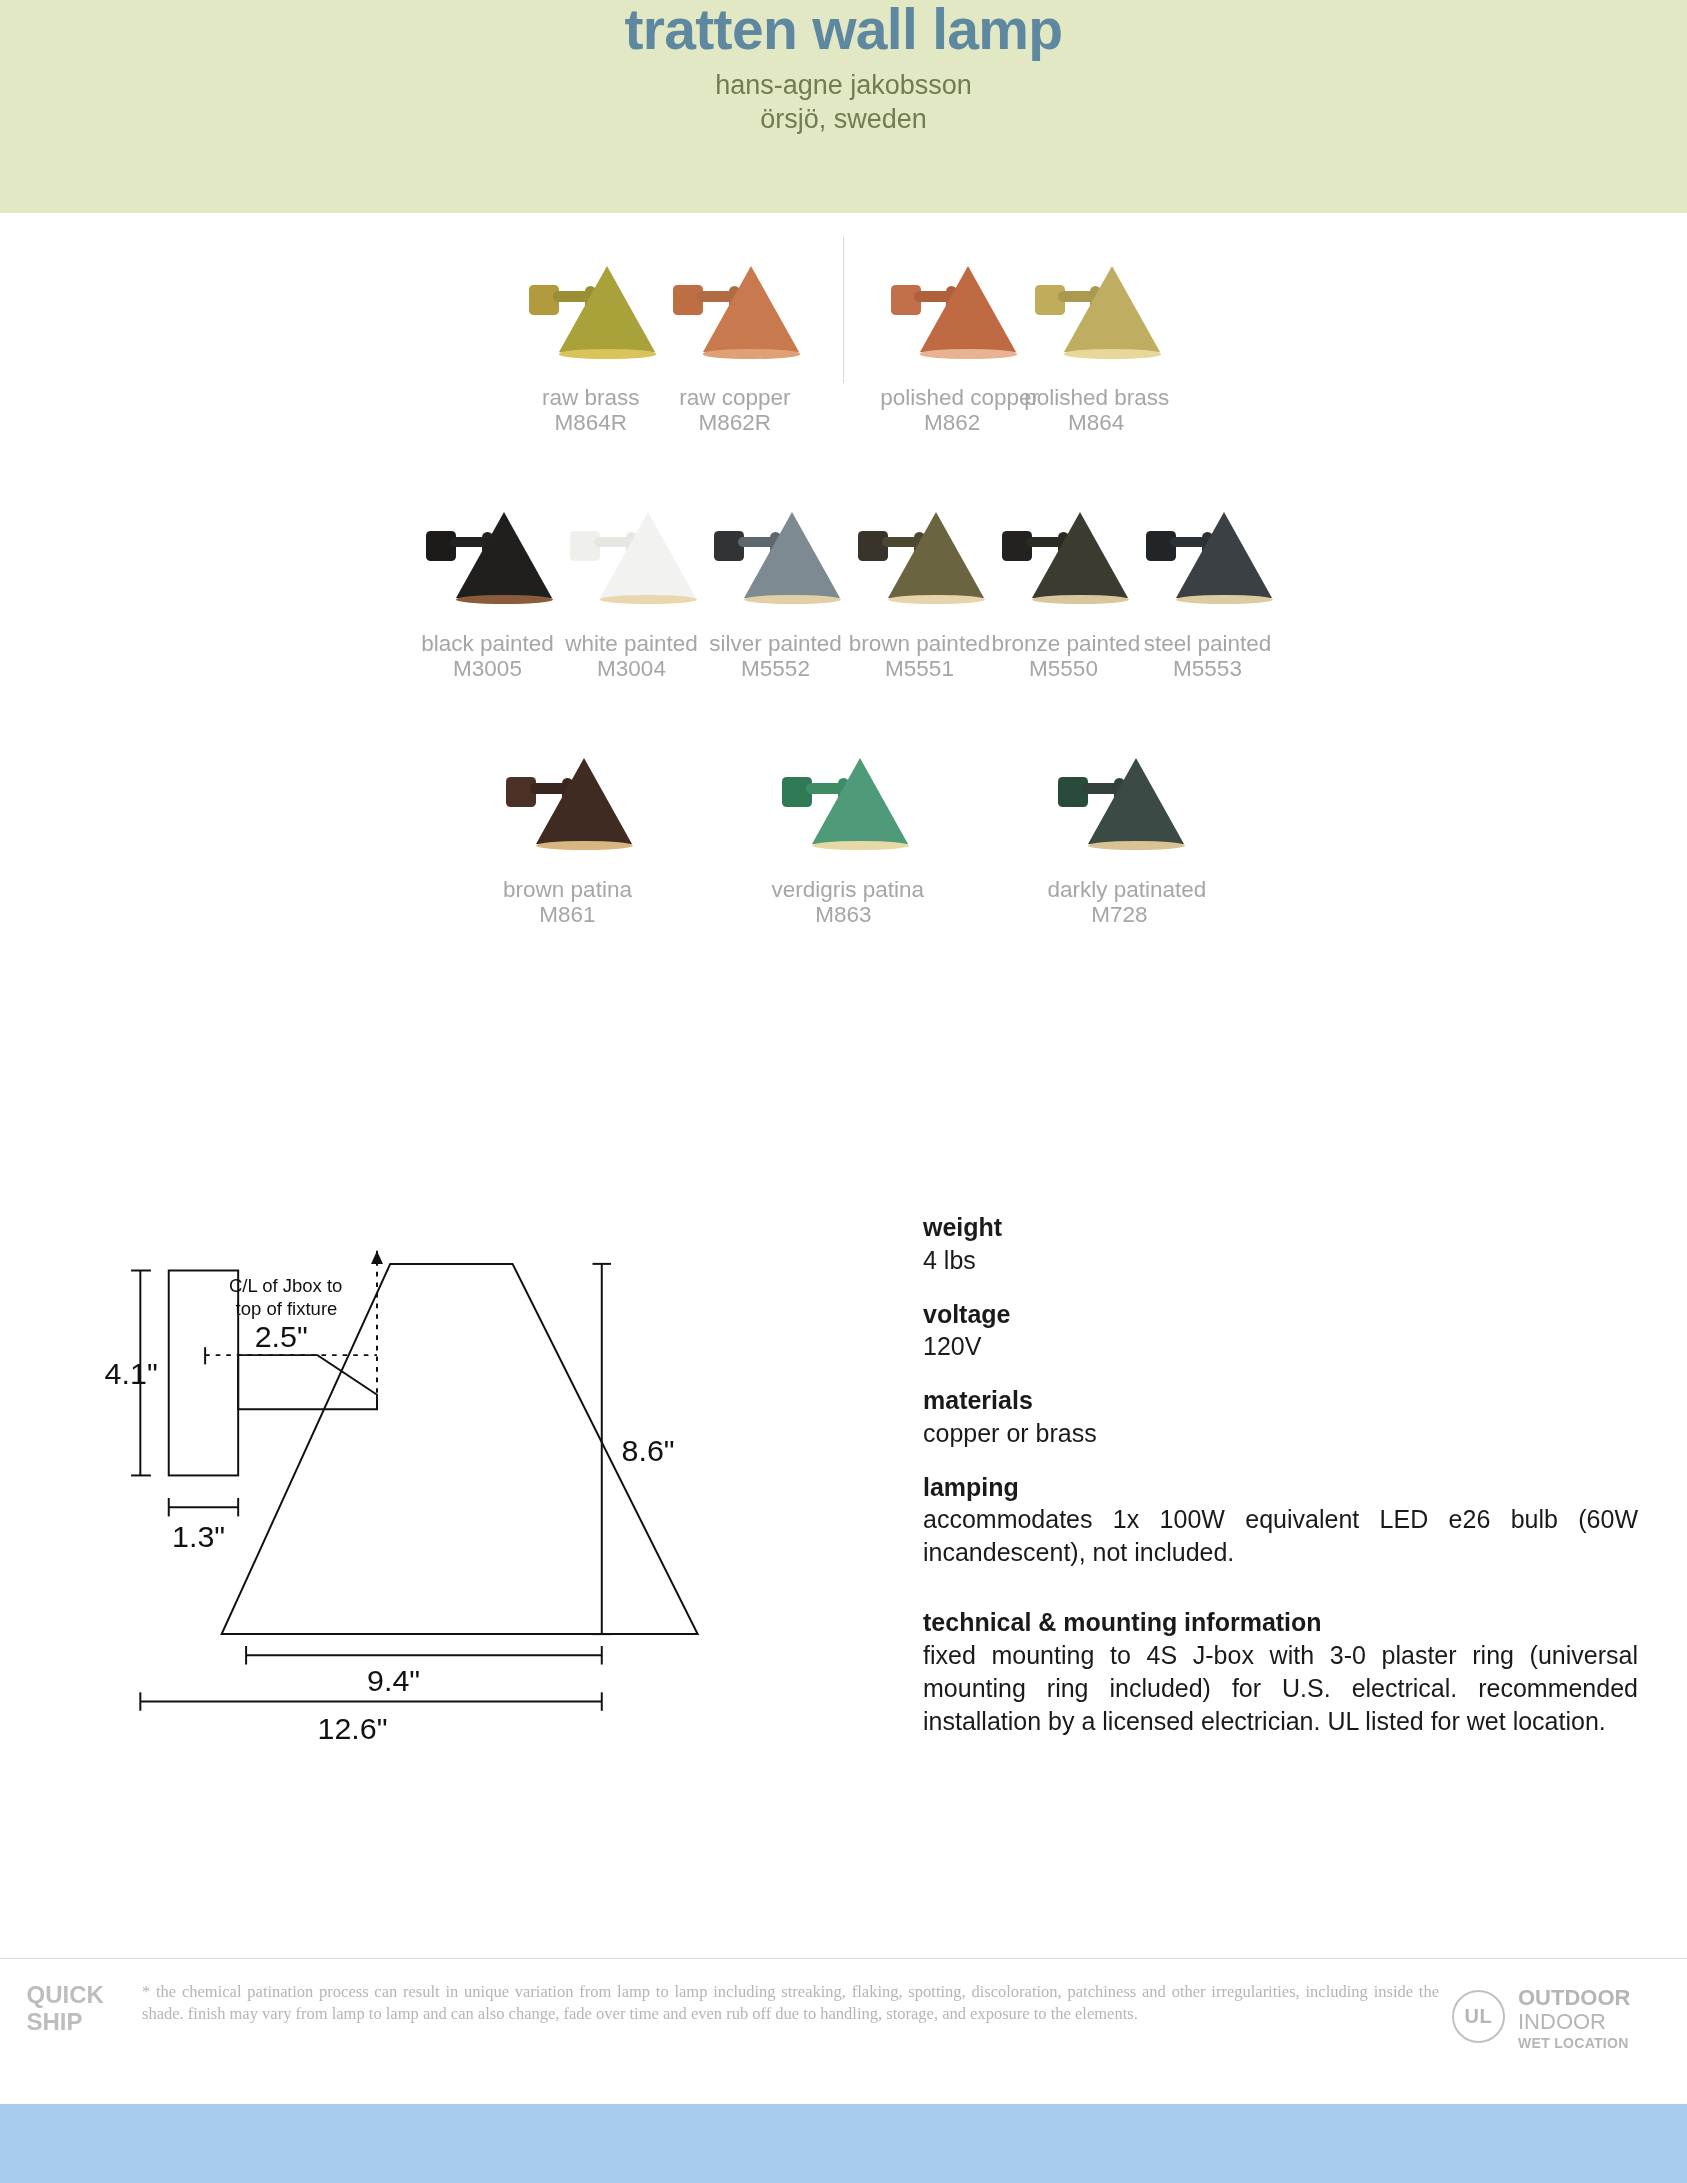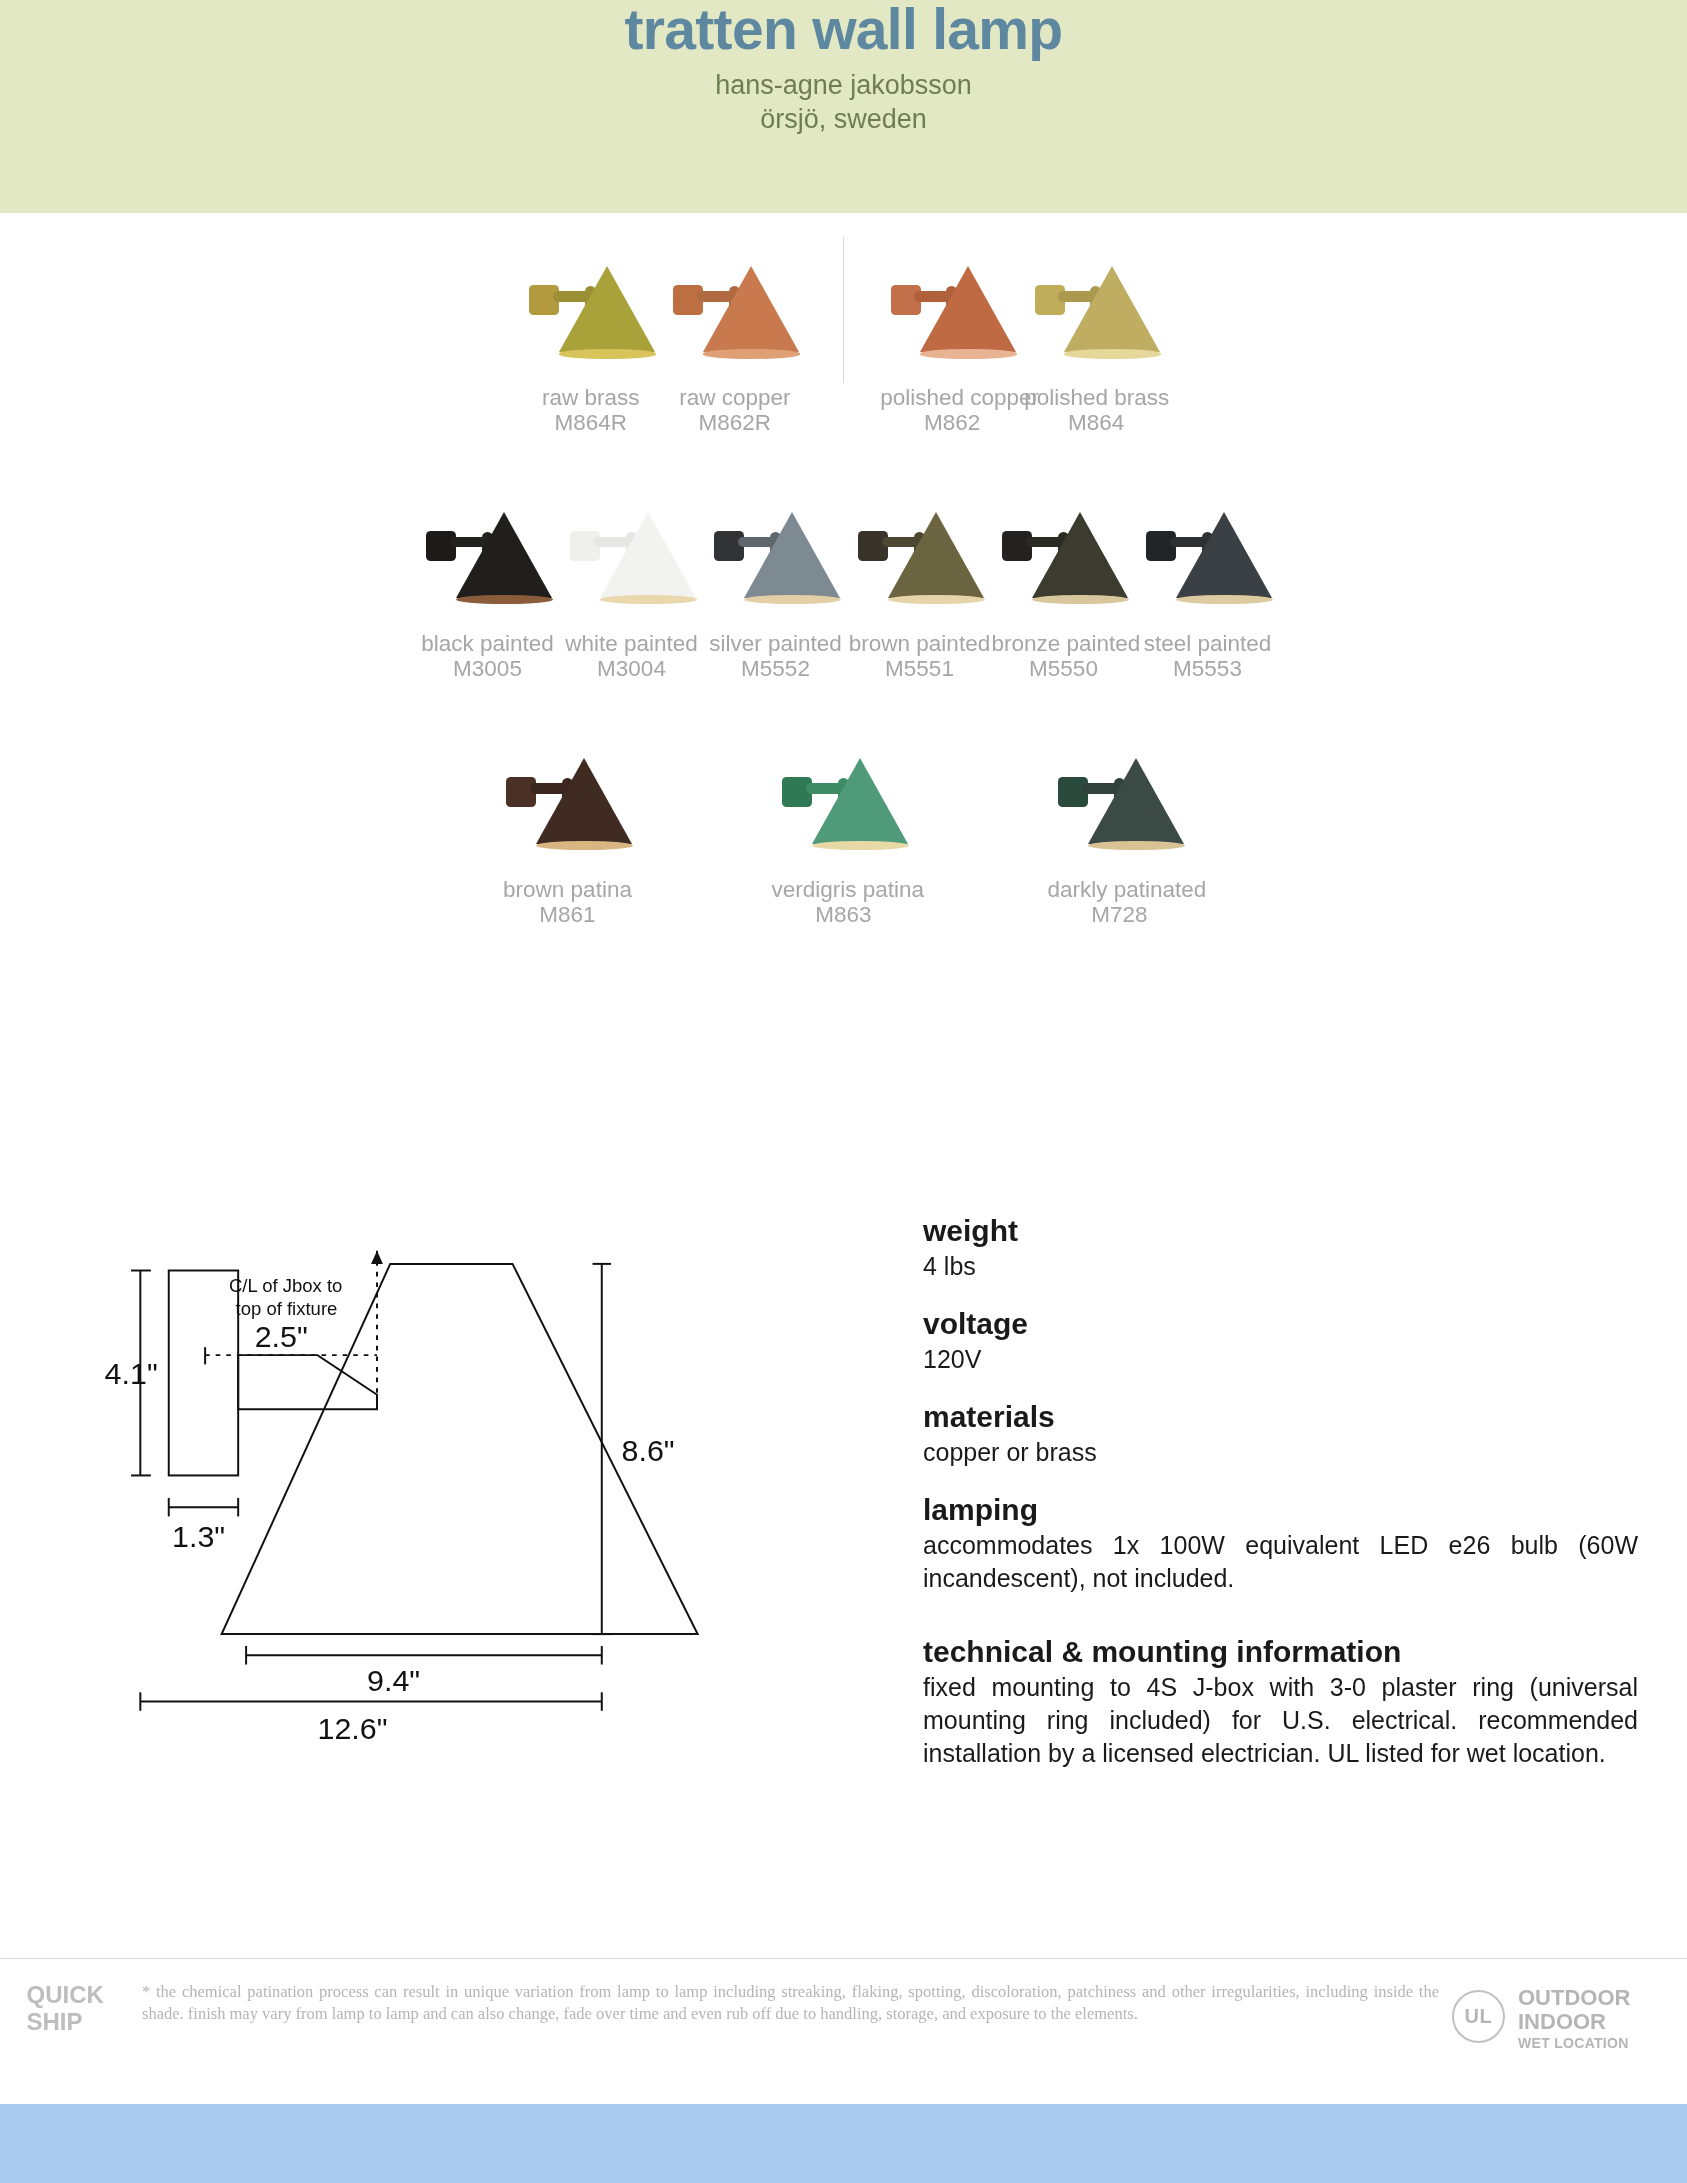--- a/index.html
+++ b/index.html
@@ -155,21 +155,21 @@
 
   
   .specs {
     position: absolute;
     left: 923px;
     top: 1211px;
     width: 715px;
   }
   .spec-block { margin-bottom: 21px; }
   .spec-label {
-    font-size: 30px;
+    font-size: 25px;
     font-weight: bold;
     color: #1a1a1a;
     line-height: 1.3;
   }
   .spec-value {
     font-size: 25px;
     color: #1a1a1a;
     line-height: 1.32;
     text-align: justify;
   }
@@ -226,21 +226,21 @@
     line-height: 49px;
     letter-spacing: 0.7px;
   }
   .ul-text {
     position: absolute;
     left: 1518px;
     top: 28px;
     color: #b5b5b5;
   }
   .ul-text .l1 { font-size: 22px; font-weight: bold; line-height: 1.1; }
-  .ul-text .l2 { font-size: 22px; font-weight: bold; line-height: 1.1; }
+  .ul-text .l2 { font-size: 22px; font-weight: normal; line-height: 1.1; }
   .ul-text .l3 { font-size: 14px; font-weight: bold; line-height: 1.3; letter-spacing: 0.3px; }
 
   .bottom-band {
     position: absolute;
     left: 0;
     top: 2104px;
     width: 1687px;
     height: 79px;
     background: #a8cbee;
   }

